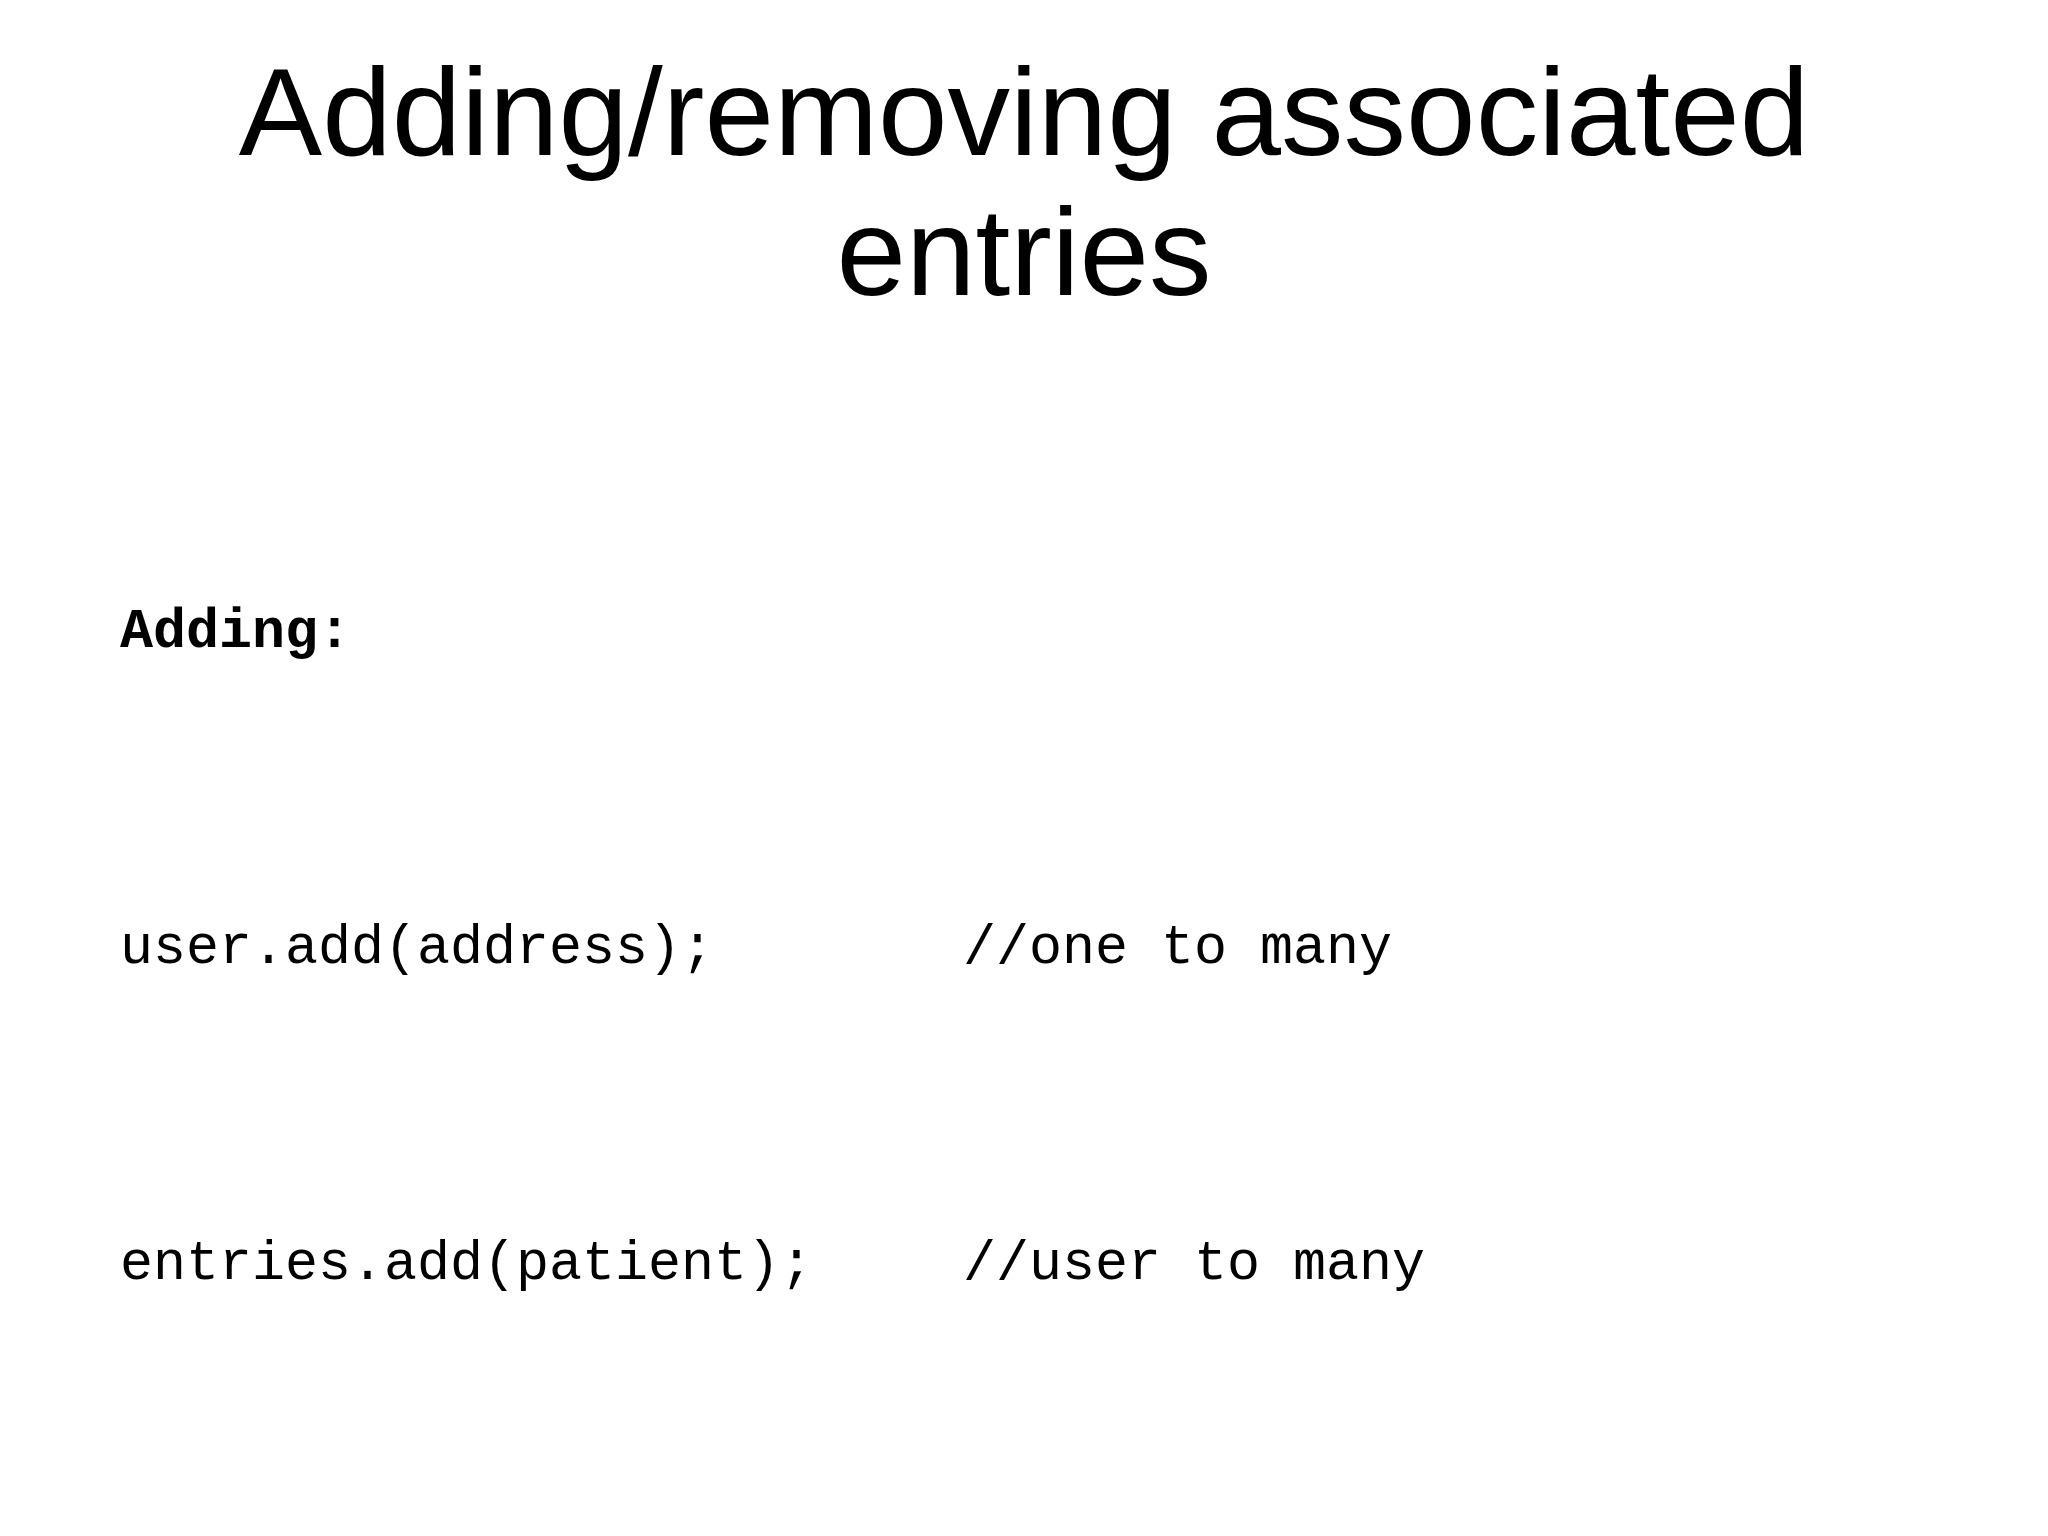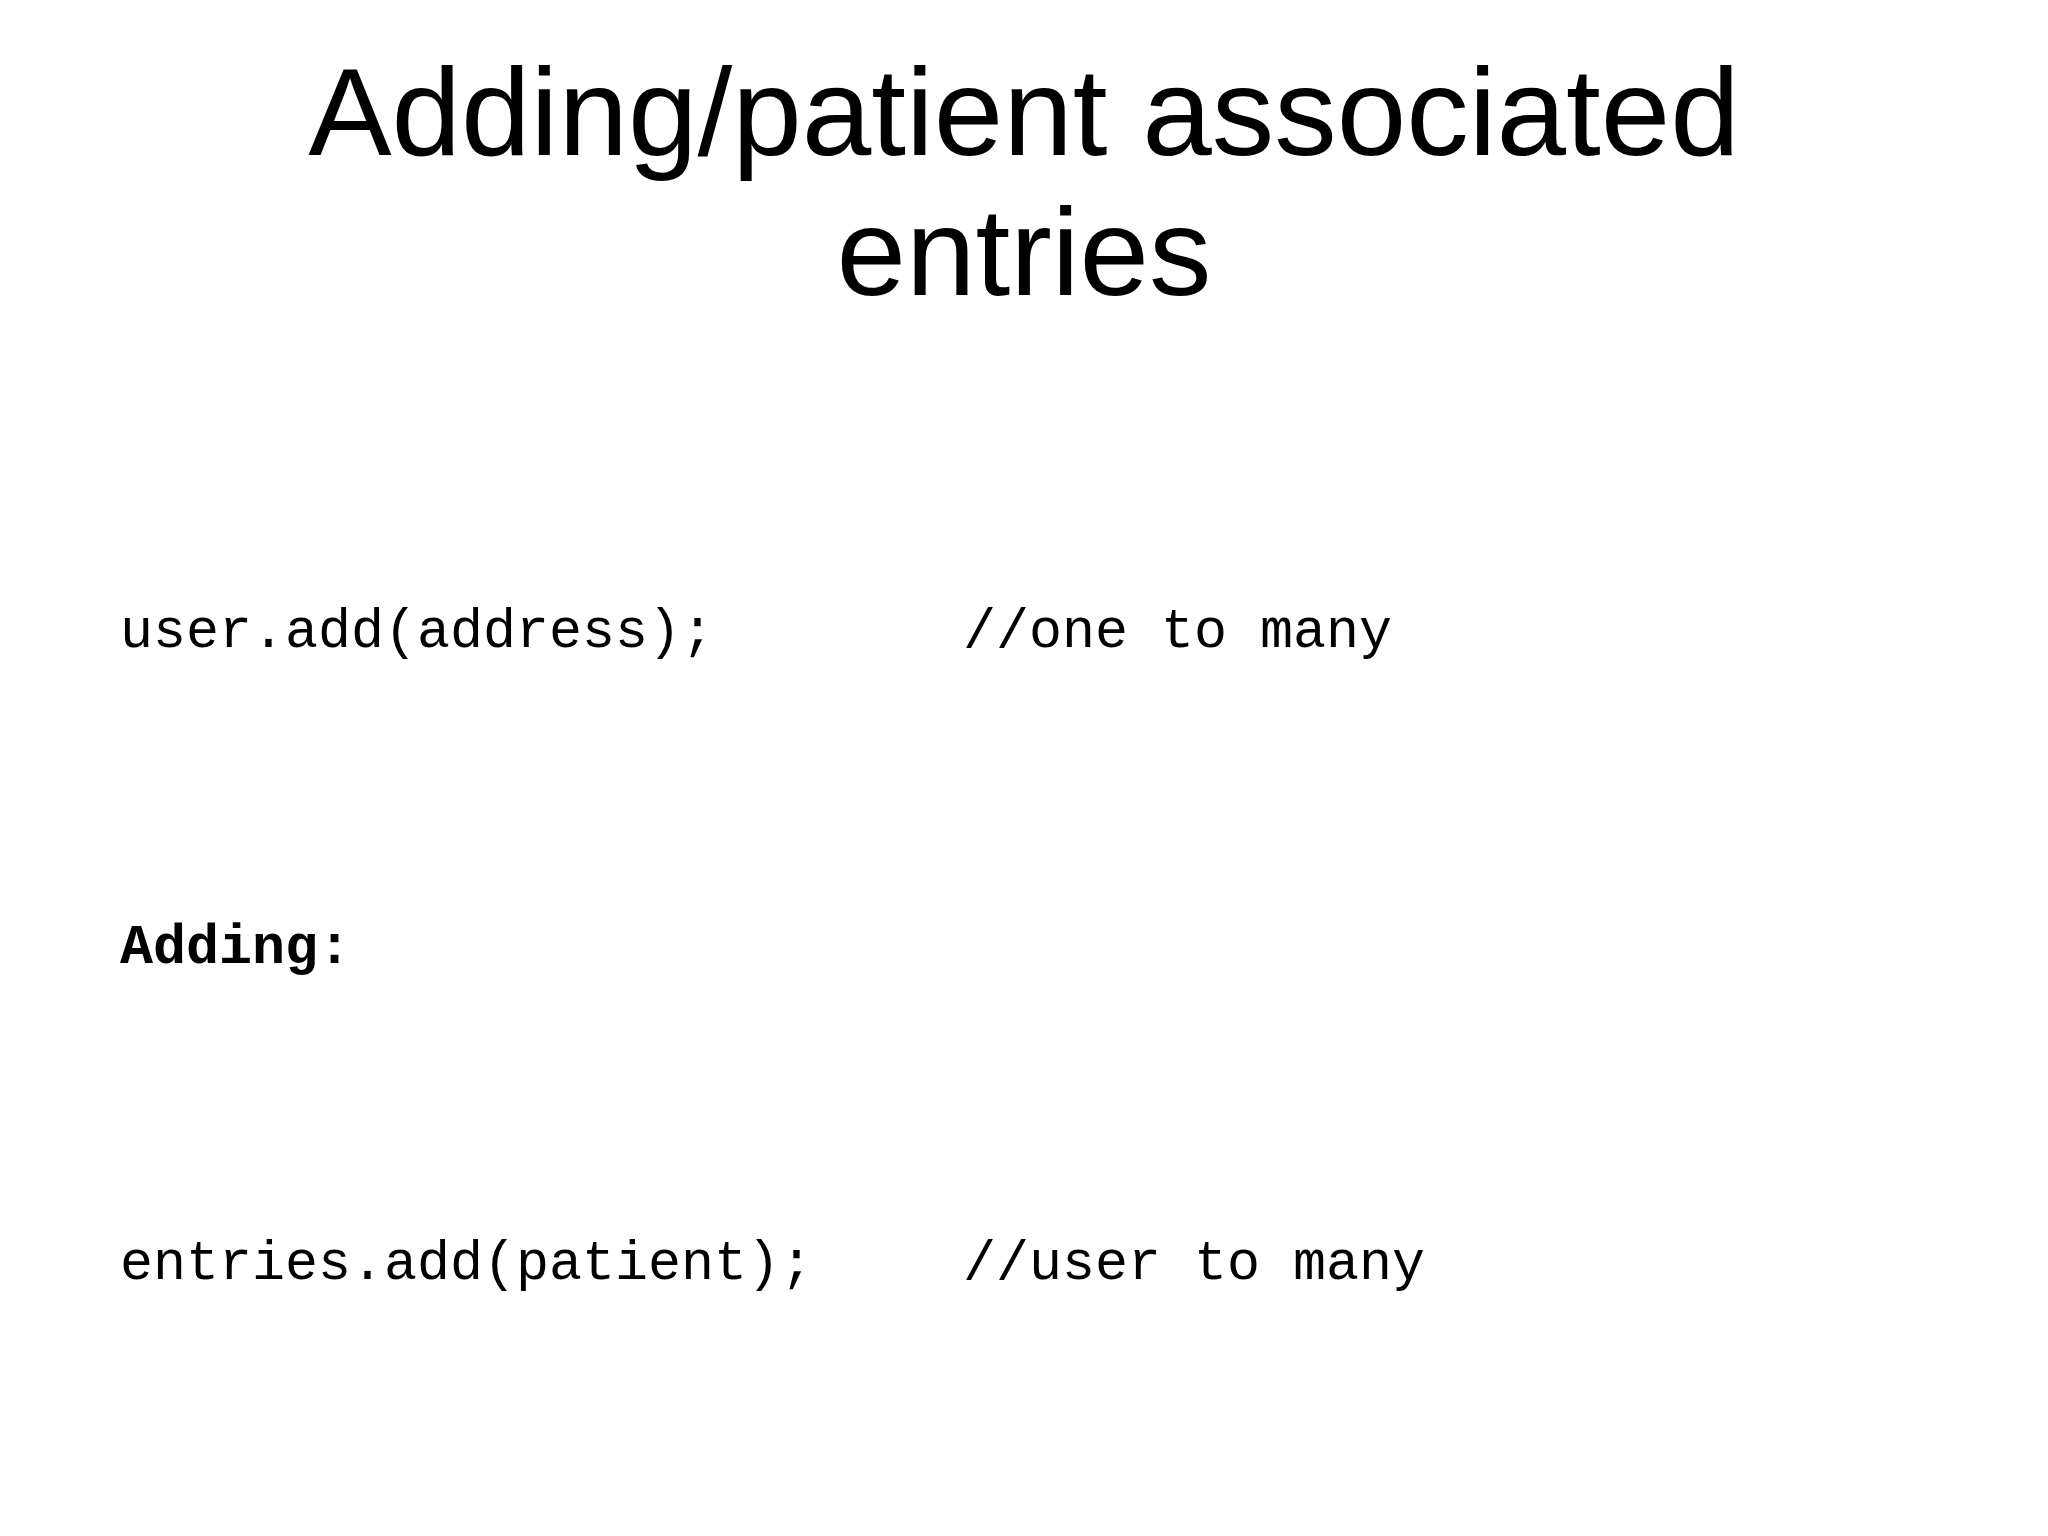--- a/index.html
+++ b/index.html
@@ -52,31 +52,31 @@
   }
   .section-header {
     font-weight: 700;
   }
 </style>
 </head>
 <body>
 
 <div class="slide">
 
-  <h1 class="title">Adding/patient associated entries</h1>
+  <h1 class="title">Adding/removing associated entries</h1>
 
   <div class="code-block">
+
+    <div class="code-line section-header">
+      <span class="hdr">Adding:</span>
+    </div>
 
     <div class="code-line">
       <span class="stmt">user.add(address);</span>
       <span class="cmt">//one to many</span>
-    </div>
-
-    <div class="code-line section-header">
-      <span class="hdr">Adding:</span>
     </div>
 
     <div class="code-line">
       <span class="stmt">entries.add(patient);</span>
       <span class="cmt">//user to many</span>
     </div>
 
     
 
     

